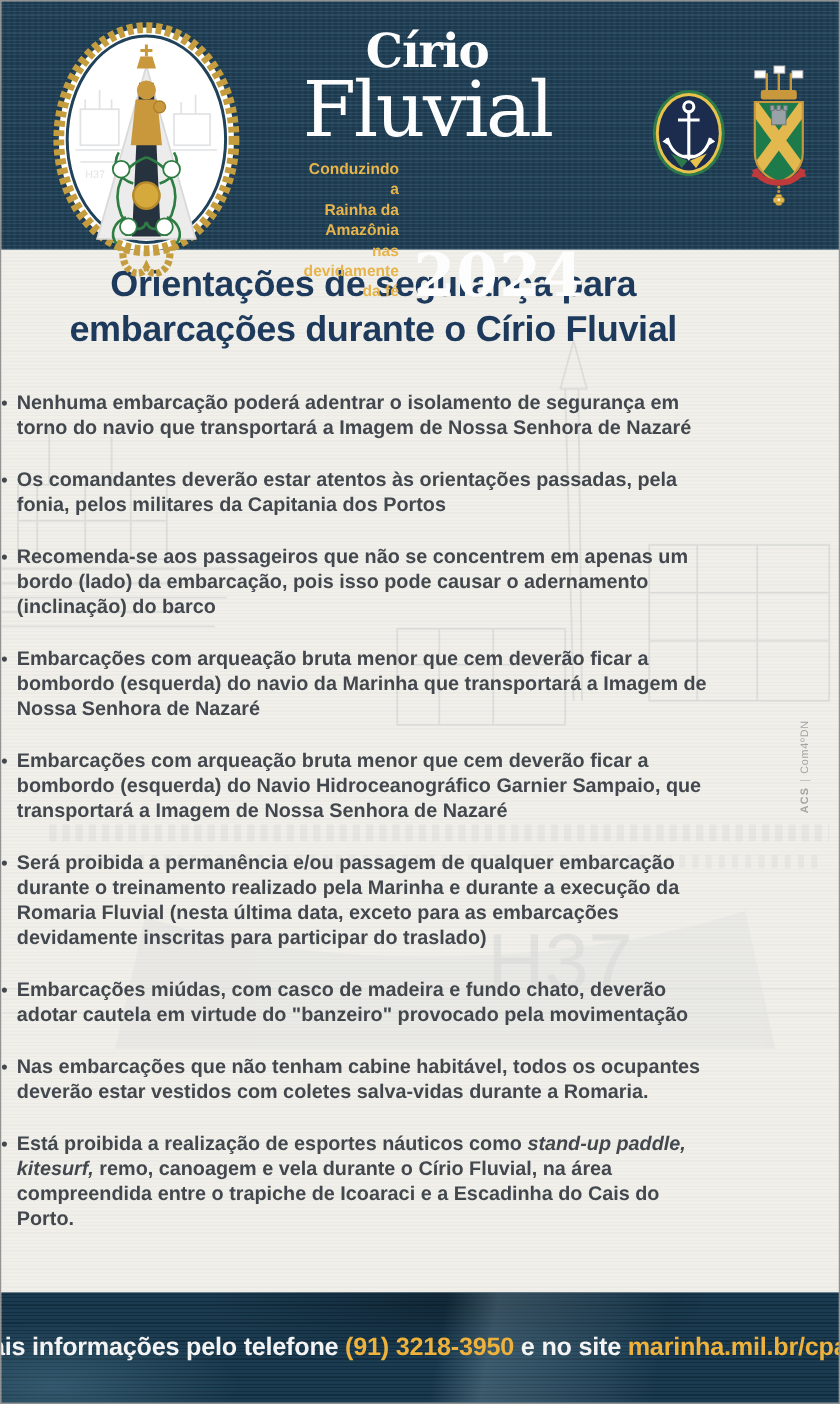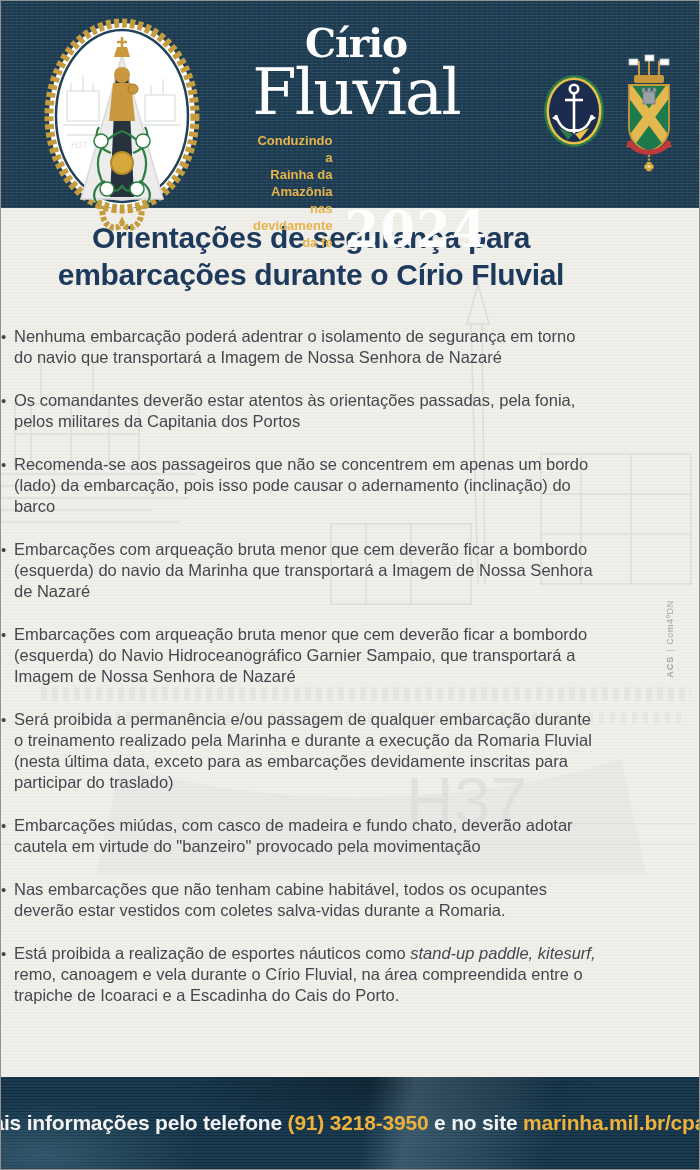--- a/index.html
+++ b/index.html
@@ -25,21 +25,21 @@
   .brand-row{display:flex;align-items:flex-end;justify-content:flex-start;margin-top:9px;padding-left:16px;}
   .tagline{color:#e7b44c;font-size:13px;line-height:17px;text-align:right;font-weight:bold;}
   .year{font-family:"DejaVu Serif", serif;font-weight:bold;font-size:50px;line-height:42px;color:#fdfdfd;margin-left:12px;letter-spacing:1px;}
   .badge-anchor{position:absolute;left:542px;top:73px;width:62px;height:74px;}
   .crest{position:absolute;left:620px;top:52px;width:56px;height:120px;}
   
   .main{position:absolute;top:190px;left:0;width:560px;height:871px;z-index:1;}
   .watermark{position:absolute;top:223px;left:0;width:700px;height:650px;opacity:0.18;z-index:0;}
   .page-title{position:relative;z-index:2;margin:28px auto 0 auto;width:620px;text-align:center;
     color:#1d3a5c;font-weight:bold;font-size:30px;line-height:37px;letter-spacing:-0.3px;}
-  .bullets{position:relative;z-index:2;list-style:none;margin:33px auto 6px auto;padding:0;width:596px;}
+  .bullets{position:relative;z-index:2;list-style:none;margin:33px auto 6px auto;padding:0;width:596px;font-weight:bold;}
   .bullet{position:relative;padding-left:13px;margin:0 0 22px 0;color:#43484e;font-size:16.5px;line-height:21px;}
   .bullet::before{content:"•";position:absolute;left:0;top:0;font-size:15px;color:#43484e;}
   .bullet em{font-style:italic;}
   .credit{position:absolute;top:632px;right:-22px;width:100px;height:12px;
     transform:rotate(-90deg);text-align:center;color:#a3a3a3;font-size:9px;
     letter-spacing:0.6px;z-index:2;white-space:nowrap;}
   .credit .sep{margin:0 4px;color:#bdbdbd;}
   .credit .acs{font-weight:bold;letter-spacing:1px;}
   
   .footer{

